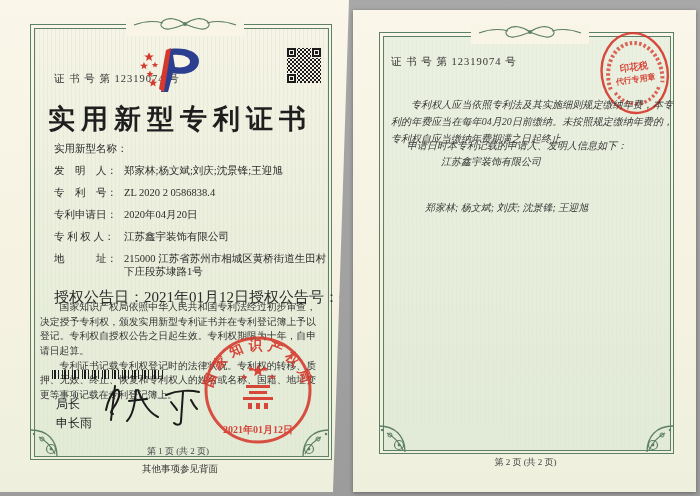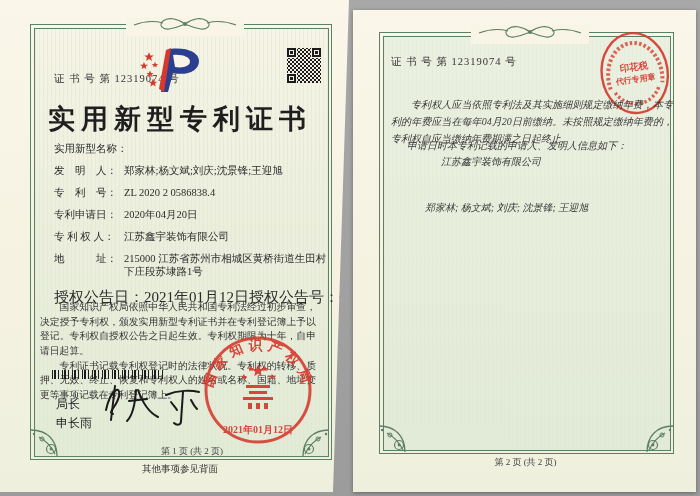--- a/index.html
+++ b/index.html
@@ -26,21 +26,21 @@
   .flabel{flex:0 0 70px;white-space:nowrap;}
   .fvalue{flex:1;}
   .grant-row{display:flex;font-size:15px;white-space:nowrap;}
   .grant-gap{width:26px;}
   .paras{position:absolute;left:40px;top:287px;width:276px;font-size:9.8px;line-height:1.5;
     text-align:justify;color:#333;margin-top:13px;}
   .paras p{margin:0;text-indent:2em;}
   .barcode{position:absolute;left:52px;top:370px;width:112px;height:9px;
     background:repeating-linear-gradient(90deg,#1c1c1c 0 1px,transparent 1px 2px,#1c1c1c 2px 4px,transparent 4px 6px,#1c1c1c 6px 7px,transparent 7px 10px);}
   .director{position:absolute;left:56px;top:395px;font-size:12px;line-height:1.55;color:#222;}
-  .pfooter{position:absolute;left:44px;width:296px;text-align:center;font-size:9px;color:#444;}
+  .pfooter{position:absolute;left:30px;width:296px;text-align:center;font-size:9px;color:#444;}
   .backnote{position:absolute;left:30px;width:300px;text-align:center;font-size:9.5px;color:#333;}
   .p2text{font-style:italic;color:#3a3a3a;}
   .fee-para{position:absolute;left:38px;top:86px;width:282px;font-size:10px;line-height:1.7;
     text-align:justify;text-indent:2em;}
   .infoA{position:absolute;left:54px;top:128px;font-size:10px;line-height:1.6;}
   .indent1{padding-left:34px;}
   .infoB{position:absolute;left:38px;top:190px;font-size:10px;line-height:1.6;}
   .ornament{position:absolute;background:#f8f4e6;padding:0 4px;}
   .flourish{position:absolute;}
   .seal{position:absolute;left:200px;top:333px;opacity:.92;}

